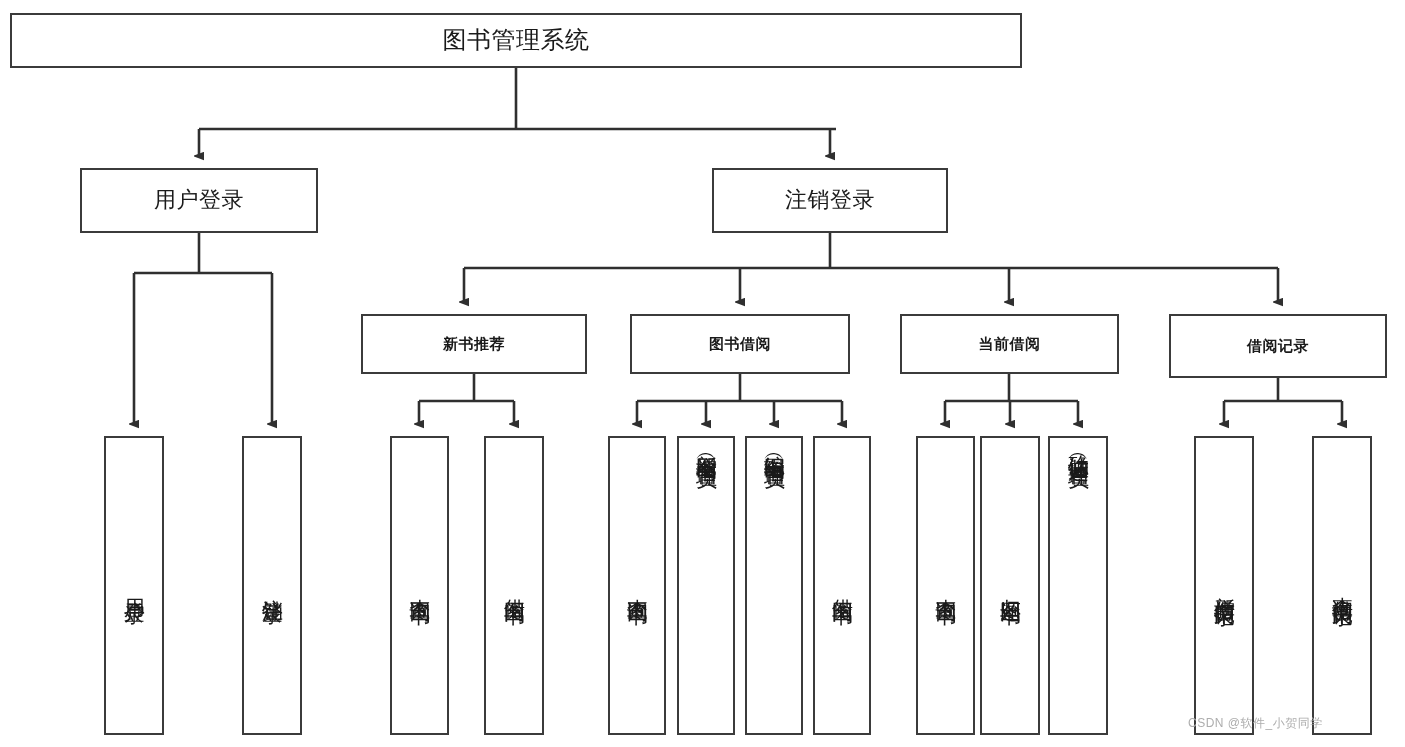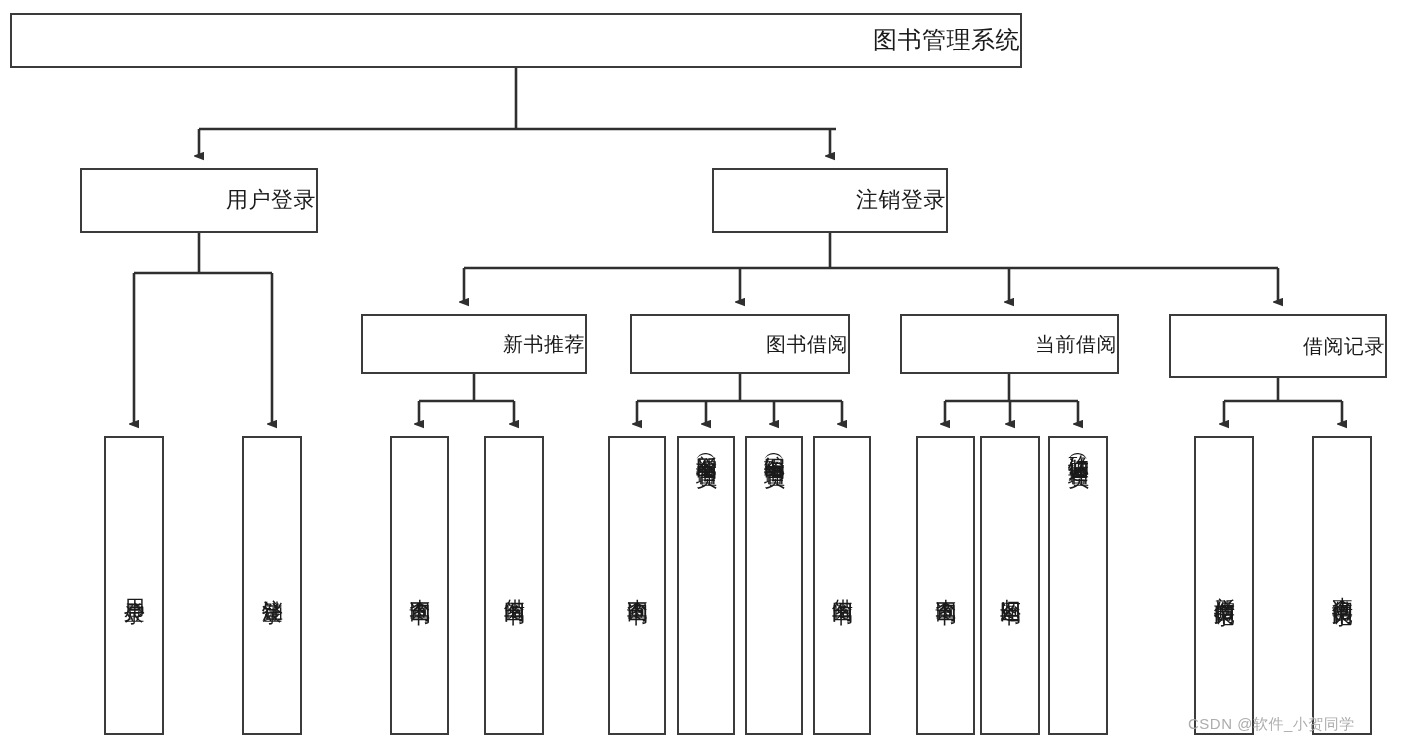--- a/index.html
+++ b/index.html
@@ -25,51 +25,51 @@
     height: 747px;
     pointer-events: none;
   }
   .node {
     position: absolute;
     box-sizing: border-box;
     background: #ffffff;
     border: 2px solid #3b3b3b;
     display: flex;
     align-items: center;
-    justify-content: flex-end;
+    justify-content: center;
     color: #1a1a1a;
   }
   .node .label {
     text-align: center;
     line-height: 1.12;
     letter-spacing: 0.5px;
   }
   .node.root .label { font-size: 24px; }
   .node.lvl2 .label { font-size: 22px; }
-  .node.lvl3 .label { font-size: 20px; }
+  .node.lvl3 .label { font-size: 15px; font-weight: bold; }
   .node.leaf {
     align-items: flex-start;
     padding-top: 0;
   }
   .node.leaf .label {
     writing-mode: vertical-rl;
     text-orientation: upright;
     font-size: 21px;
     line-height: 1.18;
     letter-spacing: 2px;
     white-space: nowrap;
     margin: 0 auto;
   }
   .node.leaf.top-aligned { align-items: flex-start; }
   .node.leaf.center-aligned { align-items: center; }
   #watermark {
     position: absolute;
     left: 1188px;
     top: 715px;
-    font-size: 15px;
+    font-size: 12px;
     color: #adadad;
     white-space: nowrap;
     letter-spacing: 0.5px;
   }
 </style>
 </head>
 <body>
 
 <div id="canvas">
 

